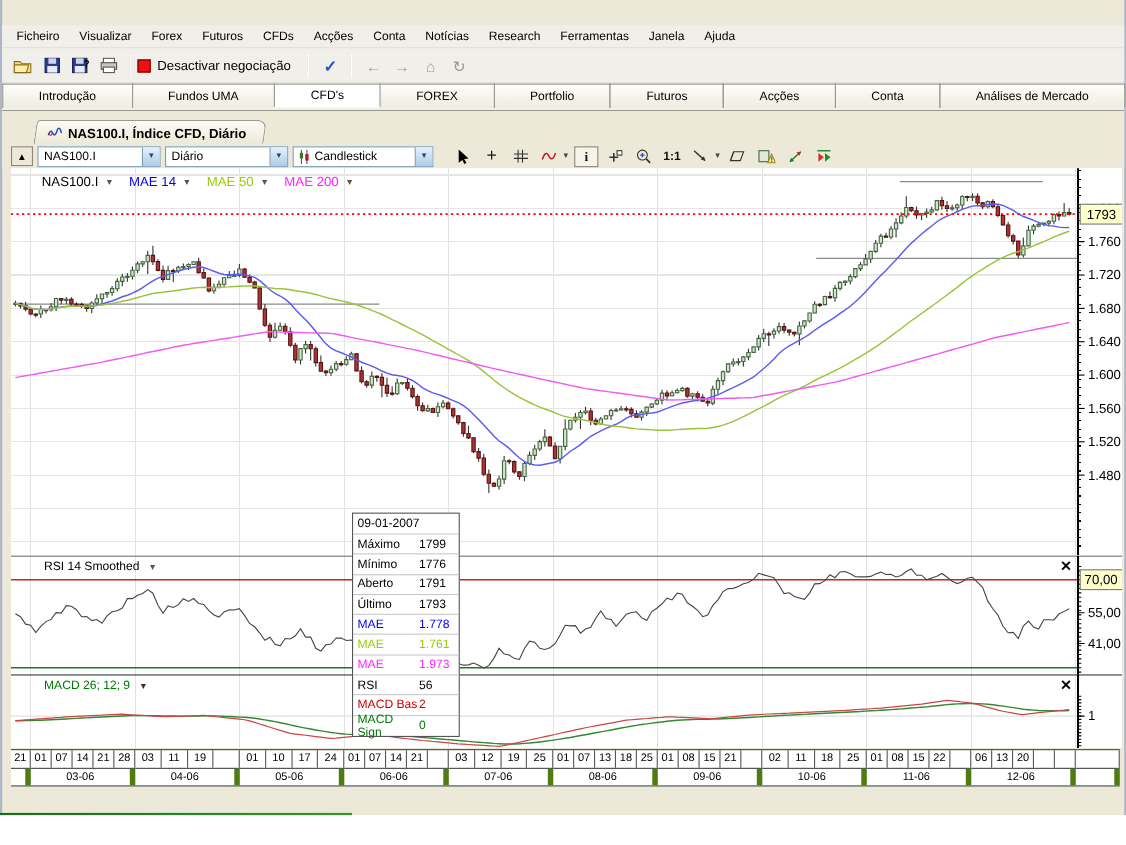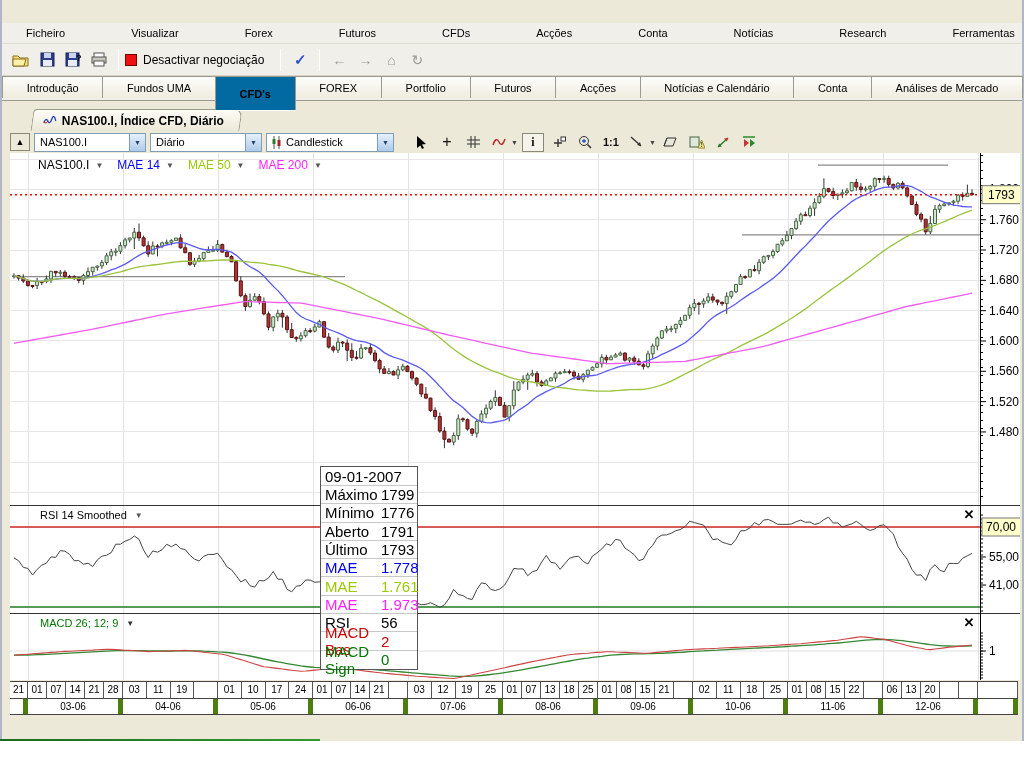--- a/index.html
+++ b/index.html
@@ -14,38 +14,38 @@
   .app-icon::after { content:""; position:absolute; left:3px; top:3px; width:8px; height:6px; background:#6f9fd8; }
   .title-text { font-size:12px; font-weight:bold; color:#111; letter-spacing:.2px; }
   .win-btns { margin-left:auto; display:flex; gap:2px; padding-right:6px; }
   .win-btn { width:21px; height:17px; border:1px solid #f4f6fa; border-radius:3px; display:flex; align-items:center; justify-content:center;
     background:linear-gradient(180deg,#e9ecf3,#b8bfd1 60%,#a3abc0); box-shadow:inset 0 0 0 1px #9aa3b8; }
   .win-btn.close { background:linear-gradient(180deg,#f0a79b,#d9604a 55%,#c7402c); box-shadow:inset 0 0 0 1px #a33; }
   .glyph-min { width:8px; height:3px; background:#2b3040; margin-top:8px; }
   .glyph-rest { width:8px; height:7px; border:1px solid #2b3040; border-top:2px solid #2b3040; background:transparent; }
 
   
-  .menubar { position:absolute; left:0; top:23px; width:100%; height:21px; background:#f1efe9; border-bottom:1px solid #e0ddd2; display:flex; align-items:center; padding-left:15px;gap:48px; }
+  .menubar { position:absolute; left:0; top:23px; width:100%; height:21px; background:#f1efe9; border-bottom:1px solid #e0ddd2; display:flex; align-items:center; padding-left:4px; }
   .menu-item { font-size:11px; color:#000; padding:3px 9px; cursor:default; }
 
   
   .toolbar { position:absolute; left:0; top:44px; width:100%; height:32px; background:#f1efe9; display:flex; align-items:center; padding-left:6px; border-bottom:1px solid #d8d5c8; }
   .tb-icon { width:24px; height:22px; display:flex; align-items:center; justify-content:center; margin:0 1px; }
   .tb-sep { width:1px; height:22px; background:#b8b5a8; margin:0 6px; border-right:1px solid #fff; }
   .stop-square { width:12px; height:12px; background:#ee1111; border:1px solid #7a0000; margin-right:6px; }
   .trading-label { font-size:12px; color:#000; margin-right:10px; }
   .check-icon { font-size:15px; color:#2a50c8; font-weight:bold; }
   .nav-arrow { font-size:14px; color:#9a9a92; padding:0 6px; }
   .home-glyph { font-size:14px; color:#9a9a92; }
 
   
   .maintabs { position:absolute; left:0; top:76px; width:100%; height:25px; background:#f1efe9; display:flex; align-items:flex-start; border-bottom:1px solid #9a9a8e; }
   .mtab { height:22px; border:1px solid #9a9a8e; border-bottom:none; background:linear-gradient(180deg,#fdfdfa,#efecdf); font-size:11px; color:#000;
     display:flex; align-items:center; justify-content:center; padding:0 14px; flex:1 1 auto; margin-right:-1px; }
-  .mtab.active { background:#0369a1; font-weight:bold; height:34px; position:relative; z-index:2; box-shadow:0 1px 0 #fdfdfb; }
+  .mtab.active { background:#ffffff; font-weight:normal; height:21px; position:relative; z-index:2; box-shadow:0 1px 0 #fdfdfb; }
 
   
   .chartheader { position:absolute; left:0; top:101px; width:100%; height:30px; background:#ece9d8; }
   .doc-tab { position:absolute; left:30px; bottom:0; height:22px; padding:0 16px 0 10px; background:linear-gradient(180deg,#fcfbf5,#ece9d8);
     border:1px solid #9a9a8e; border-bottom:none; border-radius:4px 8px 0 0; transform:skewX(-8deg); display:flex; align-items:center; }
   .doc-tab-inner { transform:skewX(8deg); display:flex; align-items:center; gap:5px; font-size:12px; font-weight:bold; color:#000; }
 
   
   .charttoolbar { position:absolute; left:0; top:131px; width:100%; height:22px; background:#ece9d8; display:flex; align-items:center; gap:4px; padding-left:8px; }
   .collapse-btn { width:20px; height:18px; background:#ece9d8; border:1px solid #8a8876; font-size:9px; display:flex; align-items:center; justify-content:center; }
@@ -59,21 +59,21 @@
   
   .chart-svg { position:absolute; left:8px; background:#fff; }
   .legend { position:absolute; left:36px; top:158px; display:flex; align-items:center; gap:14px; z-index:5; font-size:12px; }
   .legend-item { display:flex; align-items:center; gap:6px; }
   .legend-arrow { font-size:8px; color:#555; }
 
   .panel-title { position:absolute; z-index:6; font-size:11px; color:#000; display:flex; gap:8px; align-items:center; }
   .panel-close { position:absolute; z-index:6; font-size:13px; font-weight:bold; color:#000; width:14px; height:14px; line-height:13px; text-align:center; cursor:default; }
 
   
-  .tooltip { position:absolute; left:318px; top:466px; width:98px; background:#fff; border:1px solid #555; z-index:50; font-size:15px; }
+  .tooltip { position:absolute; left:318px; top:466px; width:98px; background:#fff; border:1px solid #555; z-index:50; font-size:11px; }
   .tt-row { display:flex; height:18.3px; align-items:center; border-bottom:1px solid #c8c8c8; padding:0 4px; }
   .tt-row:last-child { border-bottom:none; }
   .tt-label { flex:0 0 56px; }
   .tt-value { }
 
   
   .dateaxis { position:absolute; left:8px; top:681px; width:1008px; height:34px; display:flex; background:#fff; border-top:1px solid #444; border-bottom:1px solid #444; font-size:10px; }
   .dx-col { display:flex; flex-direction:column; }
   .dx-days { display:flex; height:17px; border-bottom:1px solid #444; }
   .dx-day { flex:1; border-right:1px solid #555; display:flex; align-items:center; justify-content:center; overflow:hidden; }
@@ -149,21 +149,20 @@
   </div>
 
   <div class="maintabs">
       <div class="mtab">Introdução</div>
       <div class="mtab">Fundos UMA</div>
       <div class="mtab active">CFD's</div>
       <div class="mtab">FOREX</div>
       <div class="mtab">Portfolio</div>
       <div class="mtab">Futuros</div>
       <div class="mtab">Acções</div>
-      <div class="mtab">Notícias e Calendário</div>
       <div class="mtab">Conta</div>
       <div class="mtab">Análises de Mercado</div>
     </div>
 
   <div class="chartheader">
     <div class="doc-tab">
       <div class="doc-tab-inner">
         <svg width="14" height="10">
             <path d="M1 7 q2 -6 4 -2 t4 -2 t4 2" fill="none" stroke="#2244bb" stroke-width="1.3"></path>
             <path d="M1 5 q2 4 4 0" fill="none" stroke="#bb2222" stroke-width="1"></path>

